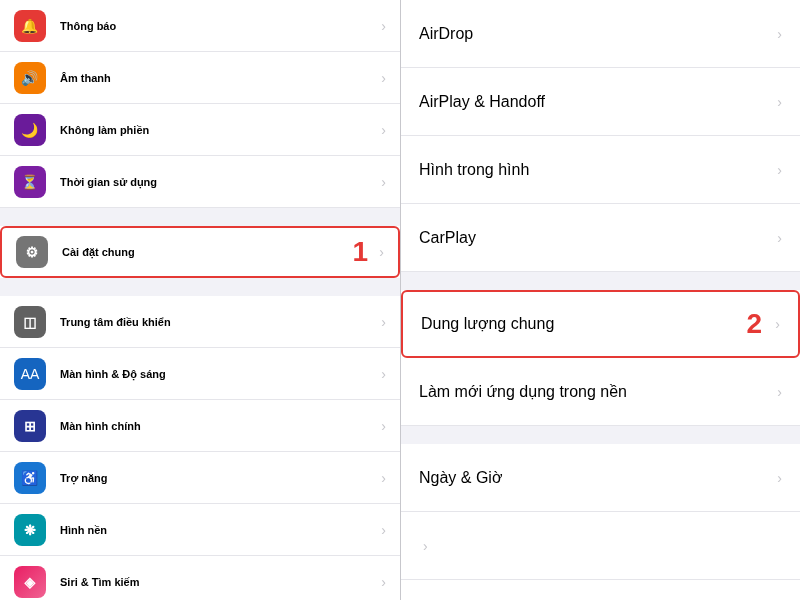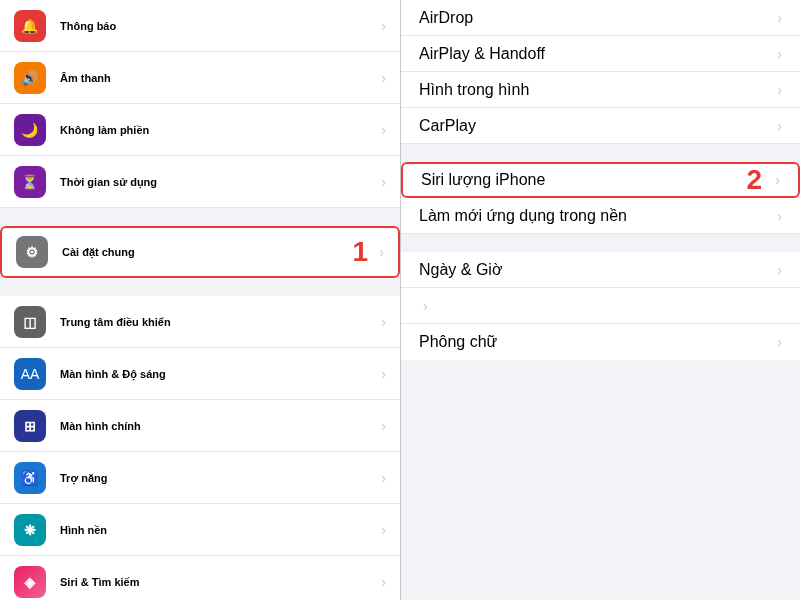--- a/index.html
+++ b/index.html
@@ -85,21 +85,21 @@
       position: absolute;
       right: 30px;
       top: 50%;
       transform: translateY(-50%);
       font-family: Arial, sans-serif;
     }
     
     .right-item {
       display: flex;
       align-items: center;
-      height: 36px;
+      height: 68px;
       padding: 0 18px;
       background: #fff;
       border-bottom: 1px solid #e5e5ea;
       cursor: pointer;
       position: relative;
     }
     .right-item:last-child {
       border-bottom: none;
     }
     .right-item.highlighted {
@@ -203,21 +203,21 @@
       <div class="right-item">
         <span class="right-label">Hình trong hình</span>
         <span class="chevron">›</span>
       </div>
       <div class="right-item">
         <span class="right-label">CarPlay</span>
         <span class="chevron">›</span>
       </div>
       <div class="section-divider"></div>
       <div class="right-item highlighted">
-        <span class="right-label">Siri lượng iPhone</span>
+        <span class="right-label">Dung lượng chung</span>
         <span class="right-badge">2</span>
         <span class="chevron">›</span>
       </div>
       <div class="right-item">
         <span class="right-label">Làm mới ứng dụng trong nền</span>
         <span class="chevron">›</span>
       </div>
       <div class="section-divider"></div>
       <div class="right-item">
         <span class="right-label">Ngày &amp; Giờ</span>

